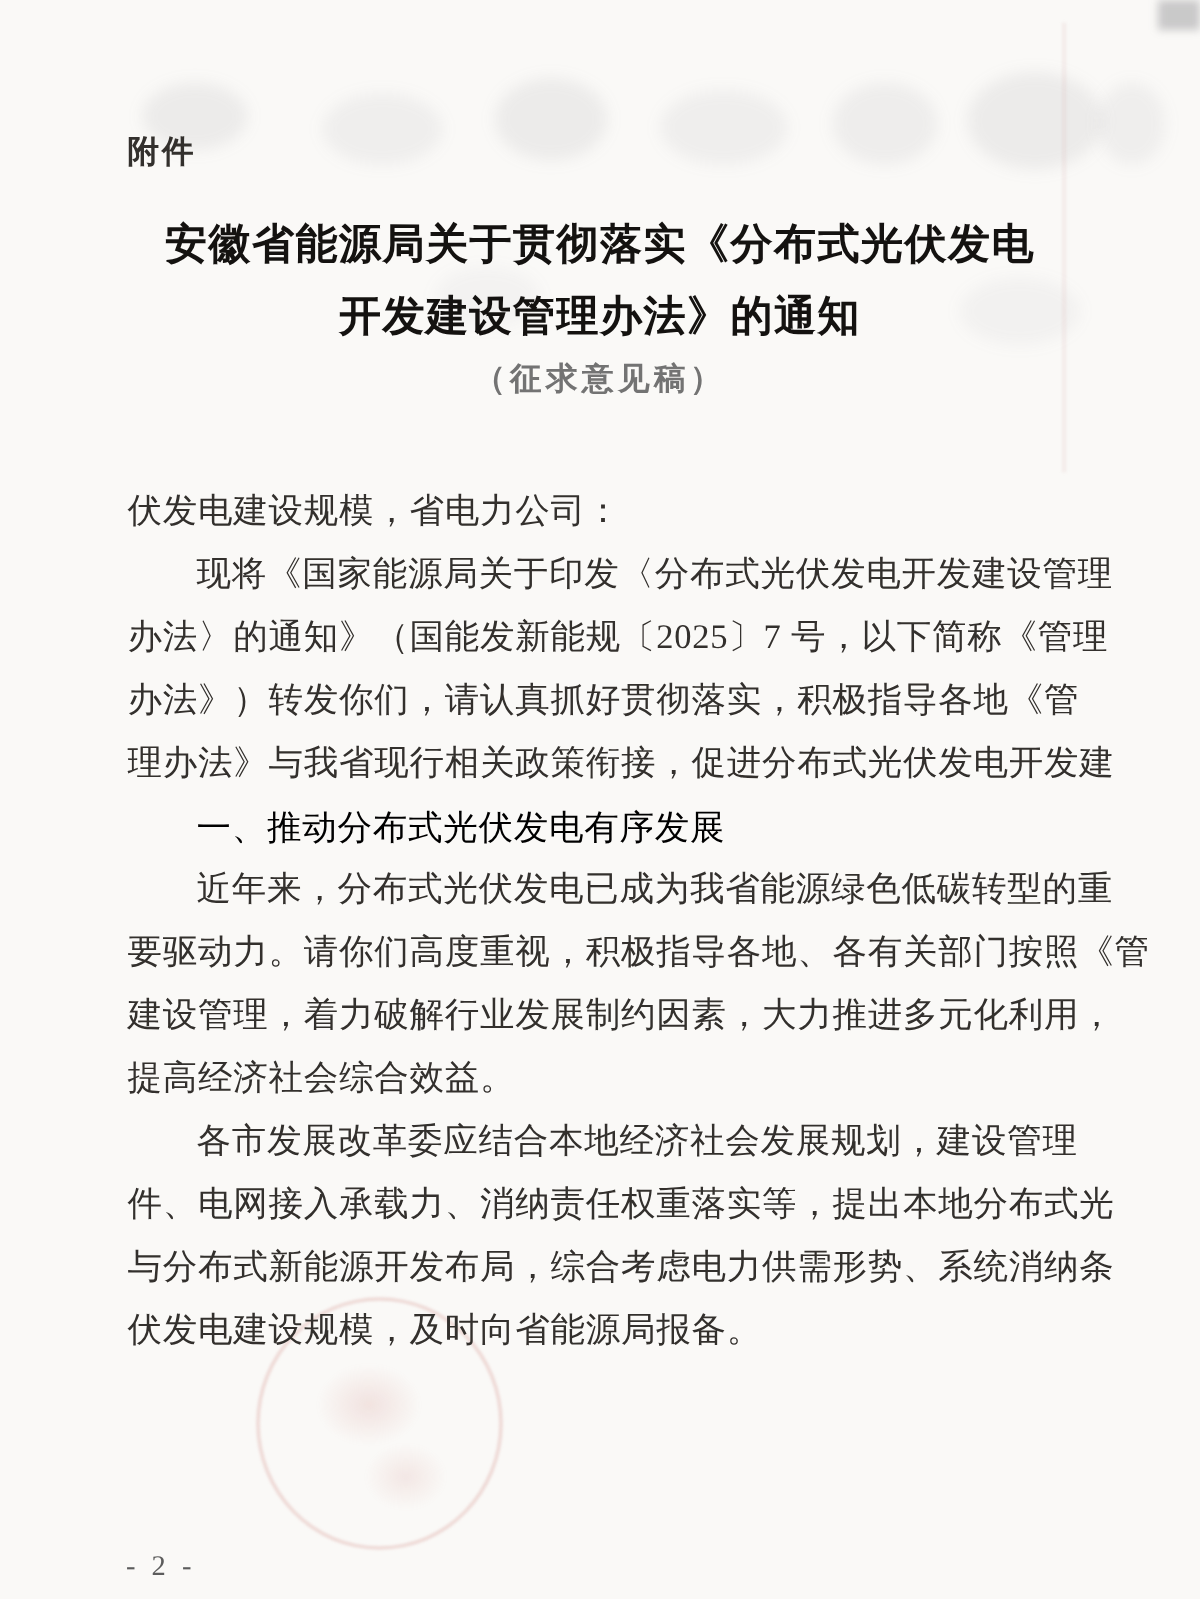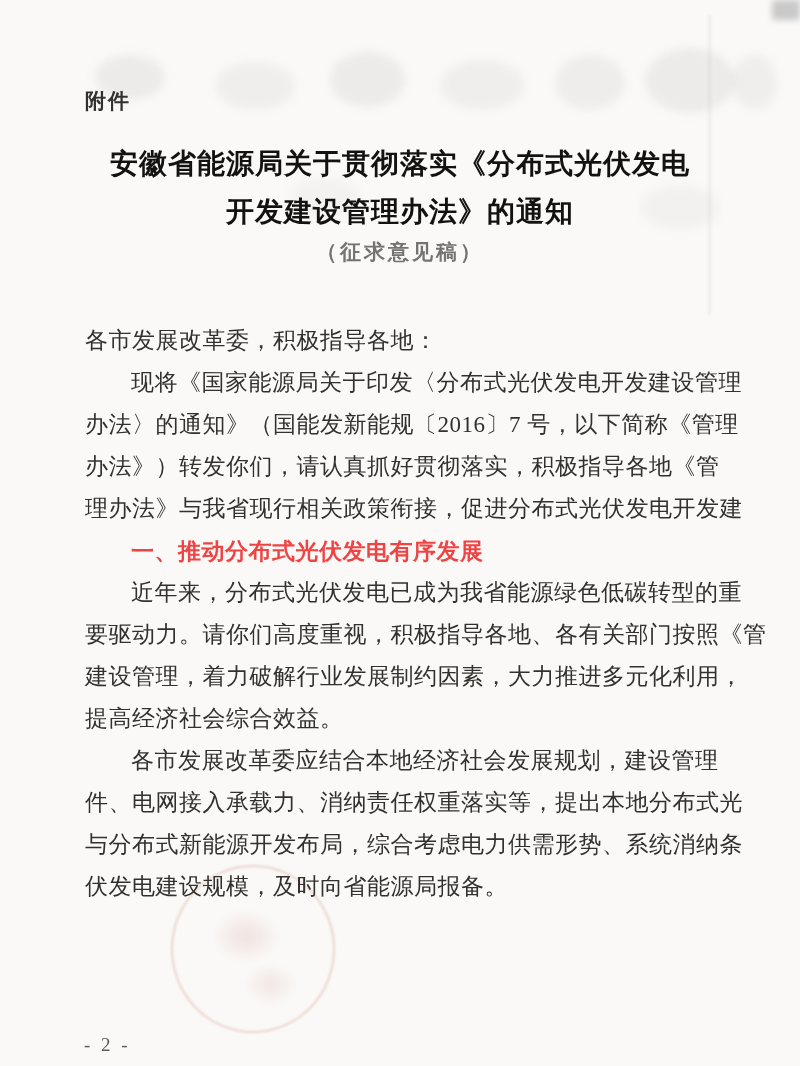--- a/index.html
+++ b/index.html
@@ -107,22 +107,22 @@
     color: var(--ink, #33302d);
   }
   .line {
     height: 42px;
     white-space: nowrap;
     letter-spacing: 0.5px;
   }
   .line.indent { padding-left: 46px; }
   .line.heading {
     font-family: "Liberation Sans", "DejaVu Sans", sans-serif;
-    font-weight: 700;
-    color: #ef4444;
+    font-weight: 400;
+    color: #000000;
   }
   .page-number {
     position: absolute;
     left: 84px; top: 1034px;
     font-size: 19px;
     color: var(--page-number-ink, #5c5c5c);
     letter-spacing: 3px;
   }
 </style>
 </head>
@@ -150,23 +150,23 @@
   <div class="attachment">附件</div>
 
   <div class="title">
     <div>安徽省能源局关于贯彻落实《分布式光伏发电</div>
     <div>开发建设管理办法》的通知</div>
   </div>
 
   <div class="subtitle">（征求意见稿）</div>
 
   <div class="body-text">
-    <div class="line">各市发展改革委，积极指导各地：</div>
+    <div class="line">伏发电建设规模，省电力公司：</div>
     <div class="line indent">现将《国家能源局关于印发〈分布式光伏发电开发建设管理</div>
-    <div class="line">办法〉的通知》（国能发新能规〔2016〕7 号，以下简称《管理</div>
+    <div class="line">办法〉的通知》（国能发新能规〔2025〕7 号，以下简称《管理</div>
     <div class="line">办法》）转发你们，请认真抓好贯彻落实，积极指导各地《管</div>
     <div class="line">理办法》与我省现行相关政策衔接，促进分布式光伏发电开发建</div>
     <div class="line indent heading">一、推动分布式光伏发电有序发展</div>
     <div class="line indent">近年来，分布式光伏发电已成为我省能源绿色低碳转型的重</div>
     <div class="line">要驱动力。请你们高度重视，积极指导各地、各有关部门按照《管</div>
     <div class="line">建设管理，着力破解行业发展制约因素，大力推进多元化利用，</div>
     <div class="line">提高经济社会综合效益。</div>
     <div class="line indent">各市发展改革委应结合本地经济社会发展规划，建设管理</div>
     <div class="line">件、电网接入承载力、消纳责任权重落实等，提出本地分布式光</div>
     <div class="line">与分布式新能源开发布局，综合考虑电力供需形势、系统消纳条</div>

